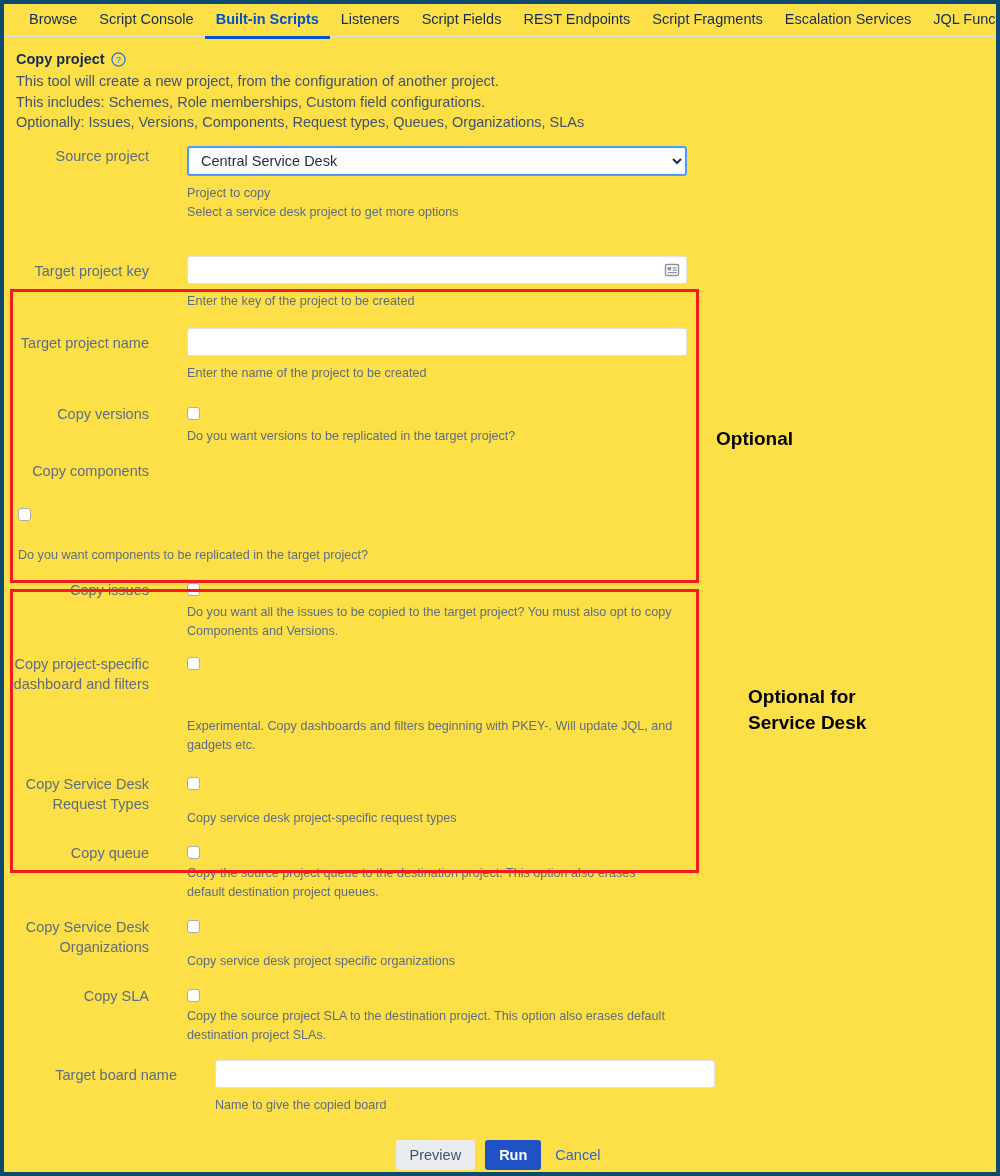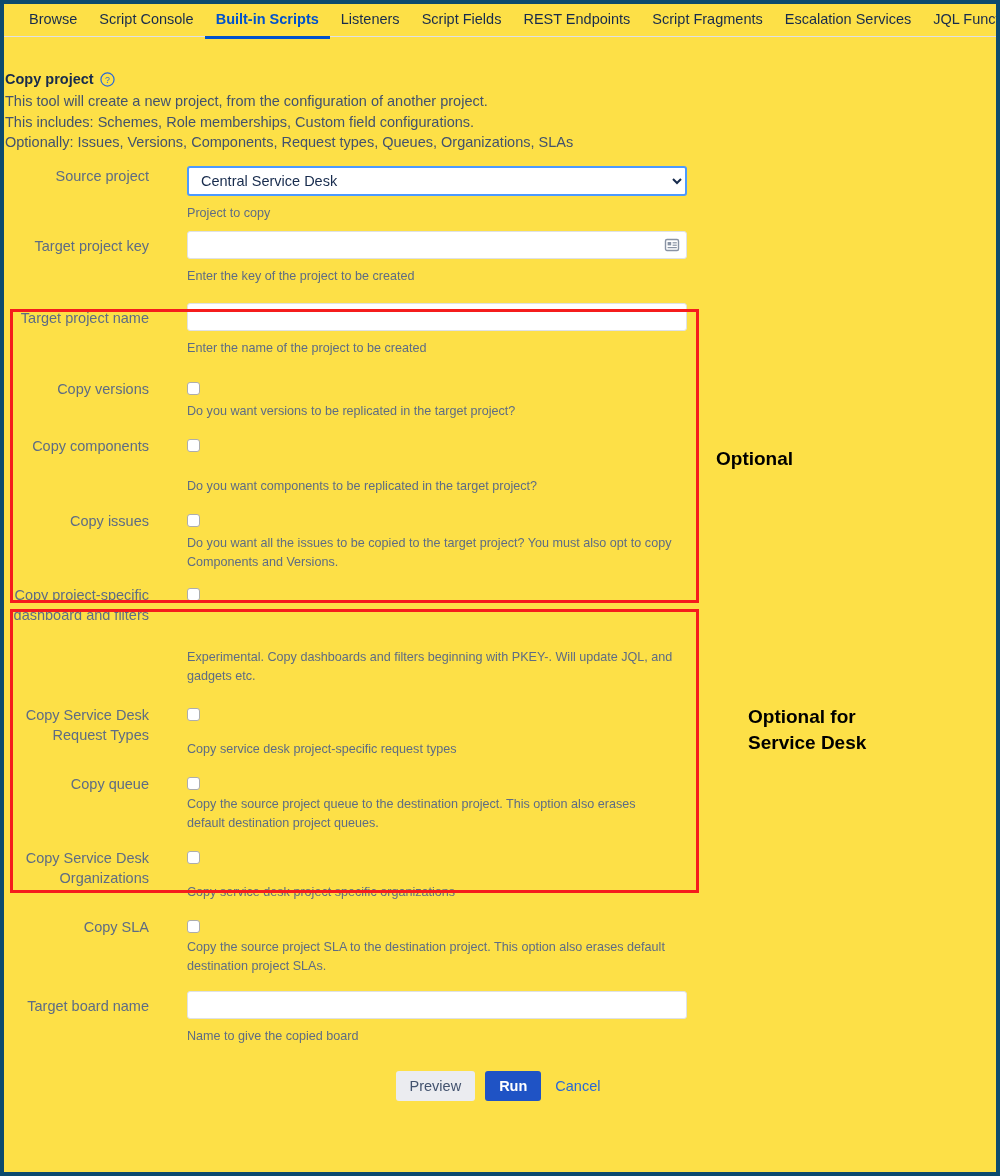--- a/index.html
+++ b/index.html
@@ -45,21 +45,21 @@
     color: #0052cc;
     font-weight: bold;
     border-bottom: 3px solid #0052cc;
   }
 
   
   .content {
     position: relative;
     padding: 13px 0 0 0;
   }
-  .intro { padding-left: 1px; margin-top: 20px; }
+  .intro { padding-left: 12px; }
   .intro-title-row {
     display: flex; align-items: center; gap: 6px;
     margin-bottom: 3px;
   }
   .intro-title {
     font-size: 14.5px; font-weight: bold; color: #172b4d;
     line-height: 18px;
   }
   .help-icon {
     width: 15px; height: 15px; display: inline-block;
@@ -242,24 +242,25 @@
         <div>Service Desk</div>
       </div>
 
       <div class="row" style="margin-bottom:0;">
         <div class="lbl">Source project</div>
         <div class="fld">
           <select class="sel-native">
             <option>Central Service Desk</option>
           </select>
           <div class="desc" style="margin-top:8px;">Project to copy</div>
-        </div>
-      </div>
-
-      <div class="row" style="margin-top:8px;">
+          <div class="desc">Select a service desk project to get more options</div>
+        </div>
+      </div>
+
+      <div class="row" style="margin-top:34px;">
         <div class="lbl" style="padding-top:5px;">Target project key</div>
         <div class="fld">
           <div class="txt-wrap">
             <input class="txt" type="text" value="" style="">
             <span class="picker-icon">
               <svg width="16" height="16" viewBox="0 0 16 16">
                 <rect x="1.5" y="2.5" width="13" height="11" rx="1.5" fill="none" stroke="#8993a4" stroke-width="1.4"></rect>
                 <rect x="3.6" y="5" width="3.6" height="3.4" fill="#8993a4"></rect>
                 <rect x="8.6" y="5.2" width="4.2" height="1.2" fill="#8993a4"></rect>
                 <rect x="8.6" y="7.6" width="4.2" height="1.2" fill="#8993a4"></rect>
@@ -280,21 +281,21 @@
       </div>
 
       <div class="row" style="margin-top:21px;">
         <div class="lbl">Copy versions</div>
         <div class="fld">
           <input class="cb" type="checkbox" style="margin-top: 3px;">
           <div class="desc" style="margin-top:7px;">Do you want versions to be replicated in the target project?</div>
         </div>
       </div>
 
-      <div class="row" style="margin-top:15px;">
+      <div class="row" style="margin-top:15px;flex-direction:column;">
         <div class="lbl">Copy components</div>
         <div class="fld">
           <input class="cb" type="checkbox" style="margin-top: 3px;">
           <div class="desc" style="margin-top:25px;">Do you want components to be replicated in the target project?</div>
         </div>
       </div>
 
       <div class="row" style="margin-top:15px;">
         <div class="lbl">Copy issues</div>
         <div class="fld">
@@ -337,21 +338,21 @@
 
       <div class="row" style="margin-top:15px;">
         <div class="lbl">Copy SLA</div>
         <div class="fld">
           <input class="cb" type="checkbox" style="margin-top: 3px;">
           <div class="desc" style="margin-top:5px; max-width:492px;">Copy the source project SLA to the destination project. This option also erases default destination project SLAs.</div>
         </div>
       </div>
 
 
-      <div class="row" style="margin-top:15px;">
+      <div class="row" style="margin-top:15px;padding-left:28px;">
         <div class="lbl" style="padding-top:5px;">Target board name</div>
         <div class="fld">
           <input class="txt" type="text" value="" style="">
           <div class="desc" style="margin-top:8px;">Name to give the copied board</div>
         </div>
       </div>
 
       <div class="btns" style="margin-top:25px;">
         <button class="btn btn-preview">Preview</button>
         <button class="btn btn-run">Run</button>

